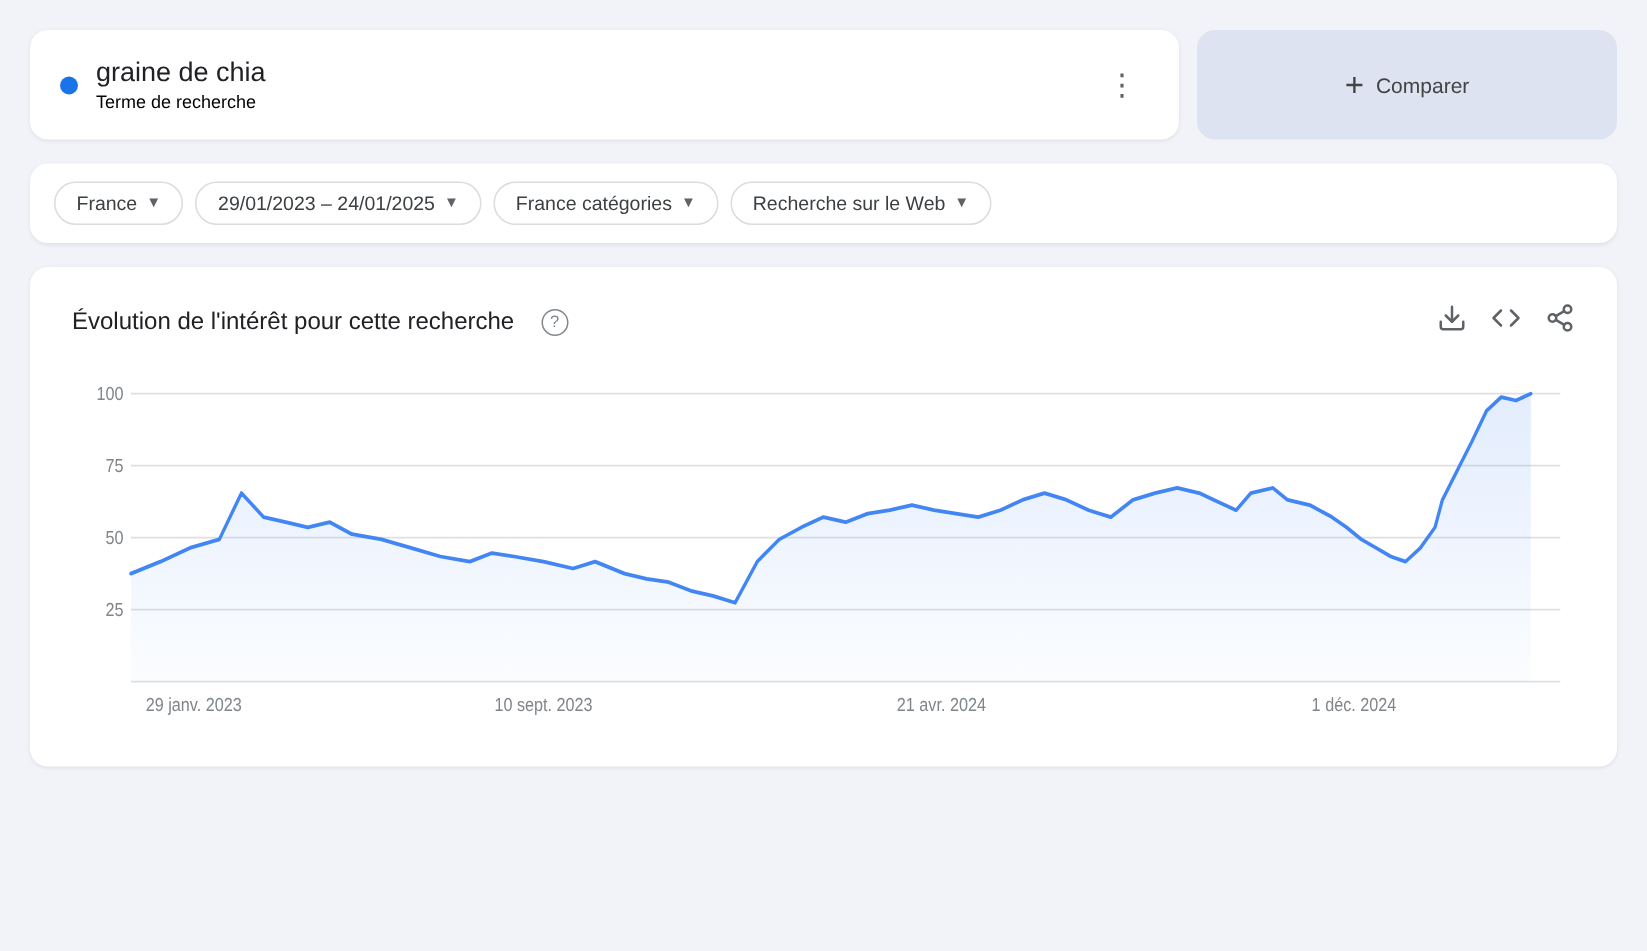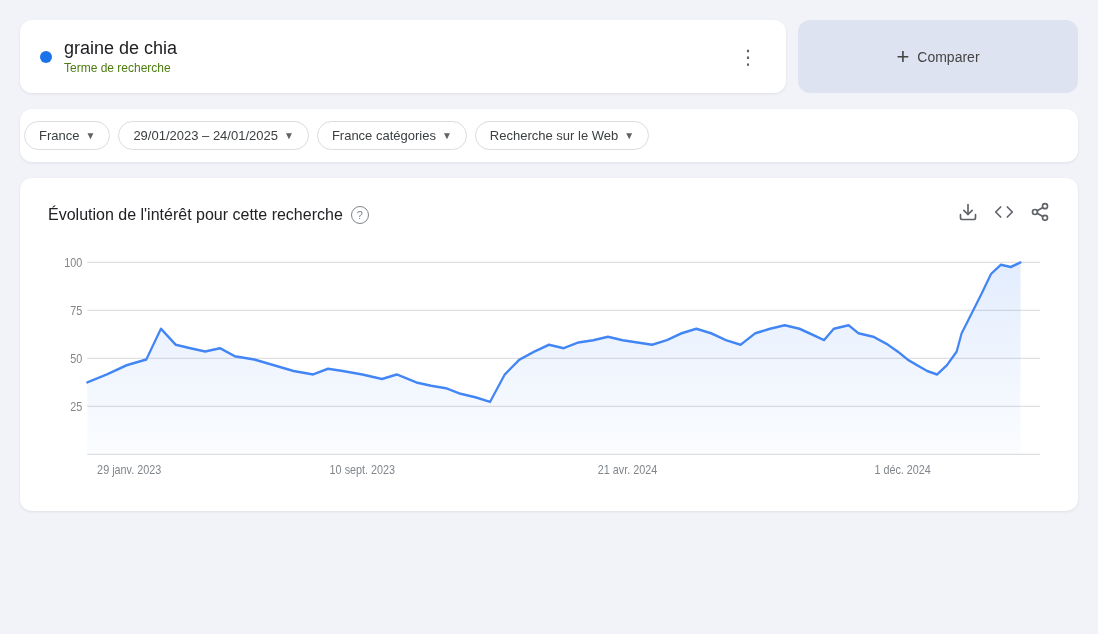--- a/index.html
+++ b/index.html
@@ -43,21 +43,21 @@
     }
 
     .search-term-text h2 {
       font-size: 18px;
       font-weight: 500;
       color: #202124;
     }
 
     .search-term-text p {
       font-size: 12px;
-      color: #4d7c0f;
+      color: #000000;
       margin-top: 2px;
     }
 
     .more-icon {
       color: #5f6368;
       font-size: 20px;
       cursor: pointer;
       padding: 4px 8px;
     }
 
@@ -85,21 +85,21 @@
       font-weight: 400;
       text-align: center;
     }
 
     .filters-row {
       display: flex;
       gap: 8px;
       margin-bottom: 16px;
       background: #fff;
       border-radius: 12px;
-      padding: 12px 4px;
+      padding: 12px 16px;
       box-shadow: 0 1px 3px rgba(0,0,0,0.08);
     }
 
     .filter-btn {
       display: flex;
       align-items: center;
       gap: 6px;
       background: #fff;
       border: 1px solid #dadce0;
       border-radius: 20px;
@@ -125,21 +125,21 @@
     .chart-header {
       display: flex;
       align-items: center;
       justify-content: space-between;
       margin-bottom: 24px;
     }
 
     .chart-title-area {
       display: flex;
       align-items: center;
-      gap: 8px;
+      gap: 18px;
     }
 
     .chart-title {
       font-size: 16px;
       font-weight: 500;
       color: #202124;
     }
 
     .help-icon {
       width: 18px;

